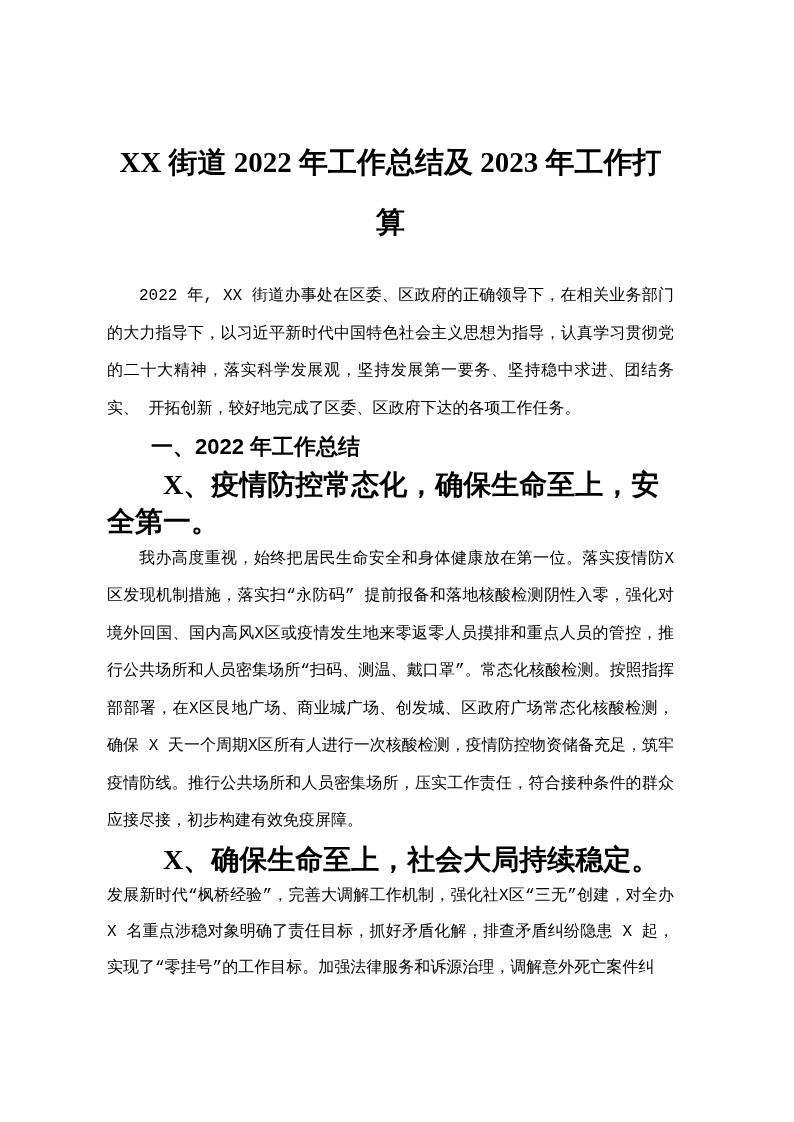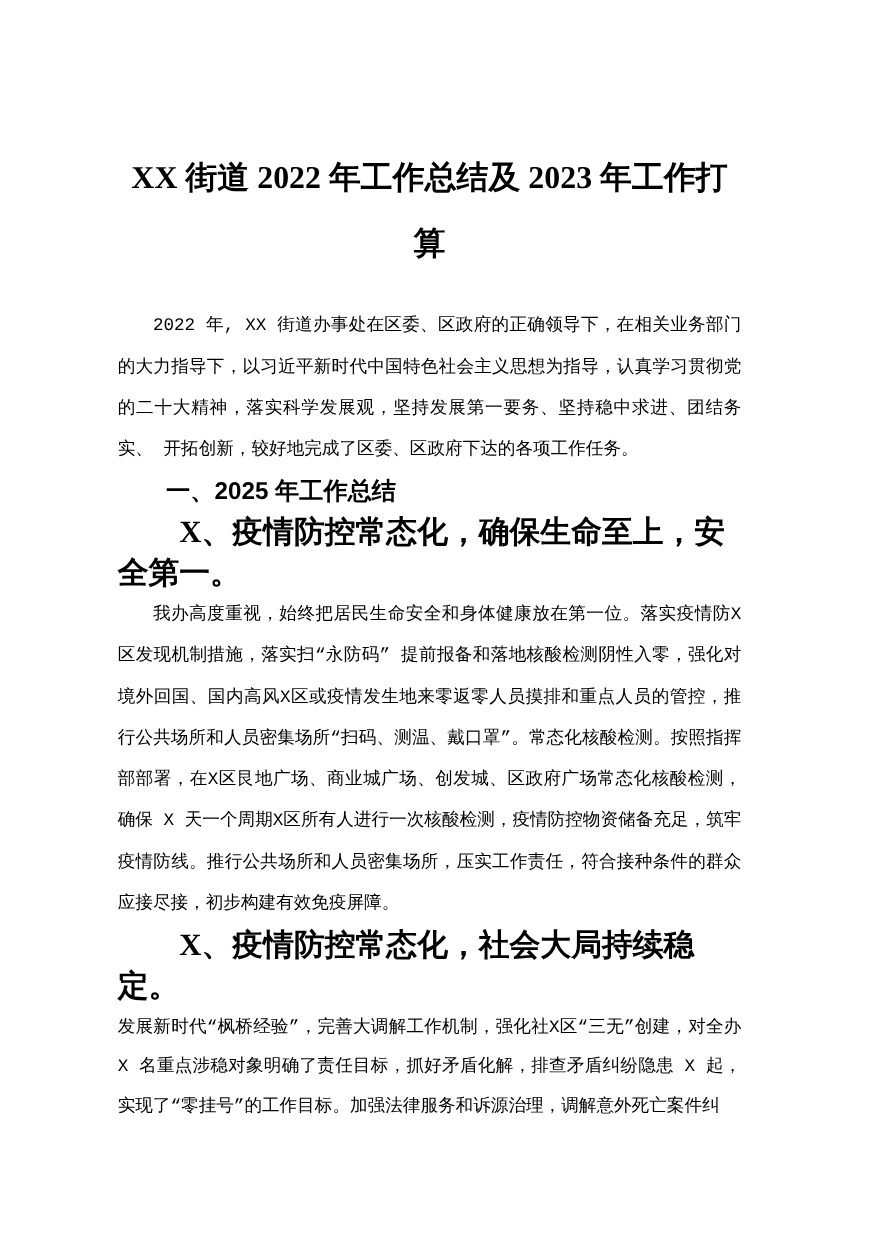--- a/index.html
+++ b/index.html
@@ -63,24 +63,24 @@
 </head>
 <body>
 
 <div class="page">
   <div class="content">
 
     <h1 class="doc-title">XX 街道 2022 年工作总结及 2023 年工作打算</h1>
 
     <p class="body-text indent2">2022 年, XX 街道办事处在区委、区政府的正确领导下，在相关业务部门的大力指导下，以习近平新时代中国特色社会主义思想为指导，认真学习贯彻党的二十大精神，落实科学发展观，坚持发展第一要务、坚持稳中求进、团结务实、 开拓创新，较好地完成了区委、区政府下达的各项工作任务。</p>
 
-    <h2 class="h-section indent2">一、2025 年工作总结</h2>
+    <h2 class="h-section indent2">一、2022 年工作总结</h2>
 
     <h3 class="h-sub indent2">X、疫情防控常态化，确保生命至上，安全第一。</h3>
 
     <p class="body-text indent2">我办高度重视，始终把居民生命安全和身体健康放在第一位。落实疫情防X区发现机制措施，落实扫“永防码” 提前报备和落地核酸检测阴性入零，强化对境外回国、国内高风X区或疫情发生地来零返零人员摸排和重点人员的管控，推行公共场所和人员密集场所“扫码、测温、戴口罩”。常态化核酸检测。按照指挥部部署，在X区艮地广场、商业城广场、创发城、区政府广场常态化核酸检测，确保 X 天一个周期X区所有人进行一次核酸检测，疫情防控物资储备充足，筑牢疫情防线。推行公共场所和人员密集场所，压实工作责任，符合接种条件的群众应接尽接，初步构建有效免疫屏障。</p>
 
-    <h3 class="h-sub indent2">X、疫情防控常态化，社会大局持续稳定。</h3>
+    <h3 class="h-sub indent2">X、确保生命至上，社会大局持续稳定。</h3>
 
     <p class="body-text tight">发展新时代“枫桥经验”，完善大调解工作机制，强化社X区“三无”创建，对全办 X 名重点涉稳对象明确了责任目标，抓好矛盾化解，排查矛盾纠纷隐患 X 起，实现了“零挂号”的工作目标。加强法律服务和诉源治理，调解意外死亡案件纠</p>
 
   </div>
 </div>
 
 </body></html>

